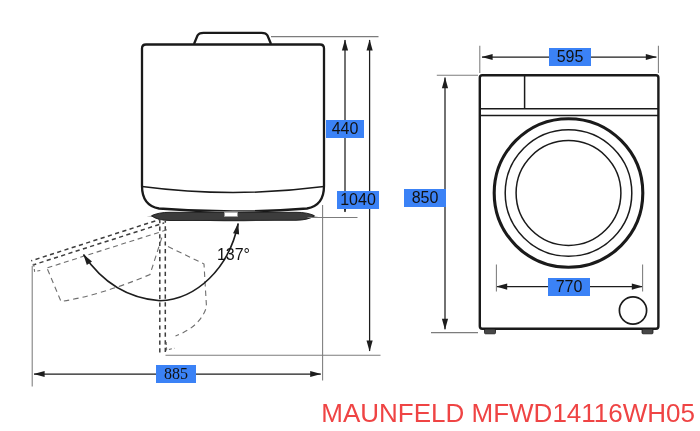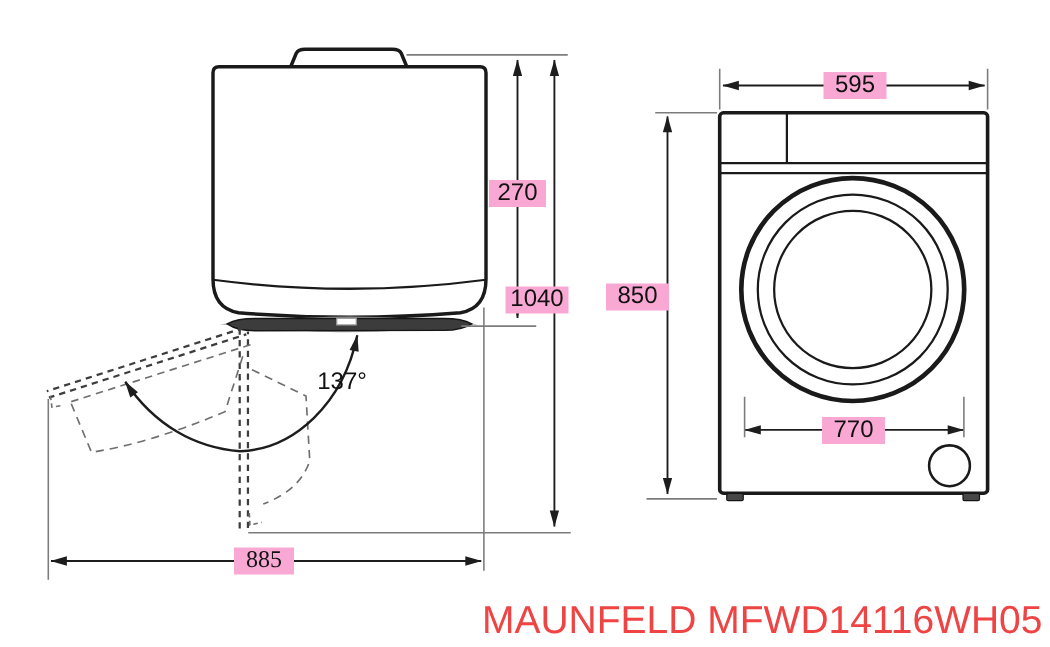--- a/index.html
+++ b/index.html
@@ -3,21 +3,21 @@
 <meta charset="utf-8">
 <style>
   html,body{margin:0;padding:0;background:#fff;}
   .canvas{
     position:relative;width:700px;height:431px;background:#ffffff;
     font-family:"Liberation Sans",sans-serif;overflow:hidden;
   }
   .canvas svg{position:absolute;left:0;top:0;}
   .dim-label{
     position:absolute;height:18px;line-height:18px;font-size:16px;
-    color:#111;text-align:center;background:#f9a8d4;white-space:nowrap;
+    color:#111;text-align:center;background:#3b82f6;white-space:nowrap;
   }
   .dim-label.no-mask{background:transparent;}
   .model-title{
     position:absolute;left:295px;top:398px;width:400px;height:30px;
     line-height:30px;font-size:26px;color:#ef4444;text-align:right;
     white-space:nowrap;letter-spacing:0;
   }
 </style>
 </head>
 <body>
@@ -100,25 +100,25 @@
         <path d="M 479.8,45.8 V 73"></path>
         <path d="M 658.4,45.8 V 73"></path>
         <path d="M 436.8,75.2 H 478"></path>
         <path d="M 431,332.6 H 478"></path>
         <path d="M 496.4,264.5 V 291.5"></path>
         <path d="M 642.6,264.5 V 291.5"></path>
       </g>
     </g>
   </svg>
 
-  <div class="dim-label" style="left:326px;top:120px;width:38px;">270</div>
+  <div class="dim-label" style="left:326px;top:120px;width:38px;">440</div>
 
   <div class="dim-label" style="left:337px;top:191px;width:42px;">1040</div>
 
-  <div class="dim-label no-mask" style="left:206px;top:246px;width:44px;">137°</div>
+  <div class="dim-label no-mask" style="left:206px;top:246px;width:44px;text-align:right;">137°</div>
 
   <div class="dim-label" style="left:156px;top:365px;width:40px;font-family:Liberation Serif, serif;">885</div>
 
   <div class="dim-label" style="left:549px;top:48px;width:42px;">595</div>
 
   <div class="dim-label" style="left:404px;top:189px;width:42px;">850</div>
 
   <div class="dim-label" style="left:548px;top:278px;width:42px;">770</div>
 
   <div class="model-title">MAUNFELD MFWD14116WH05</div>

